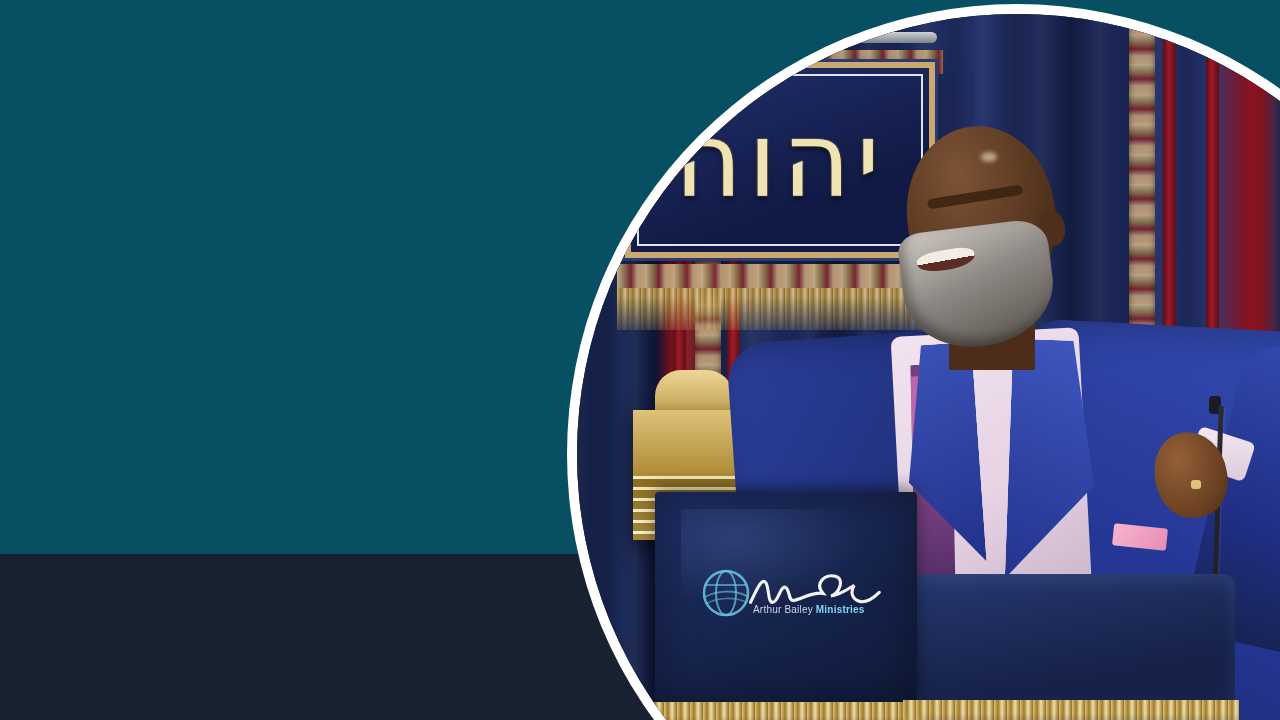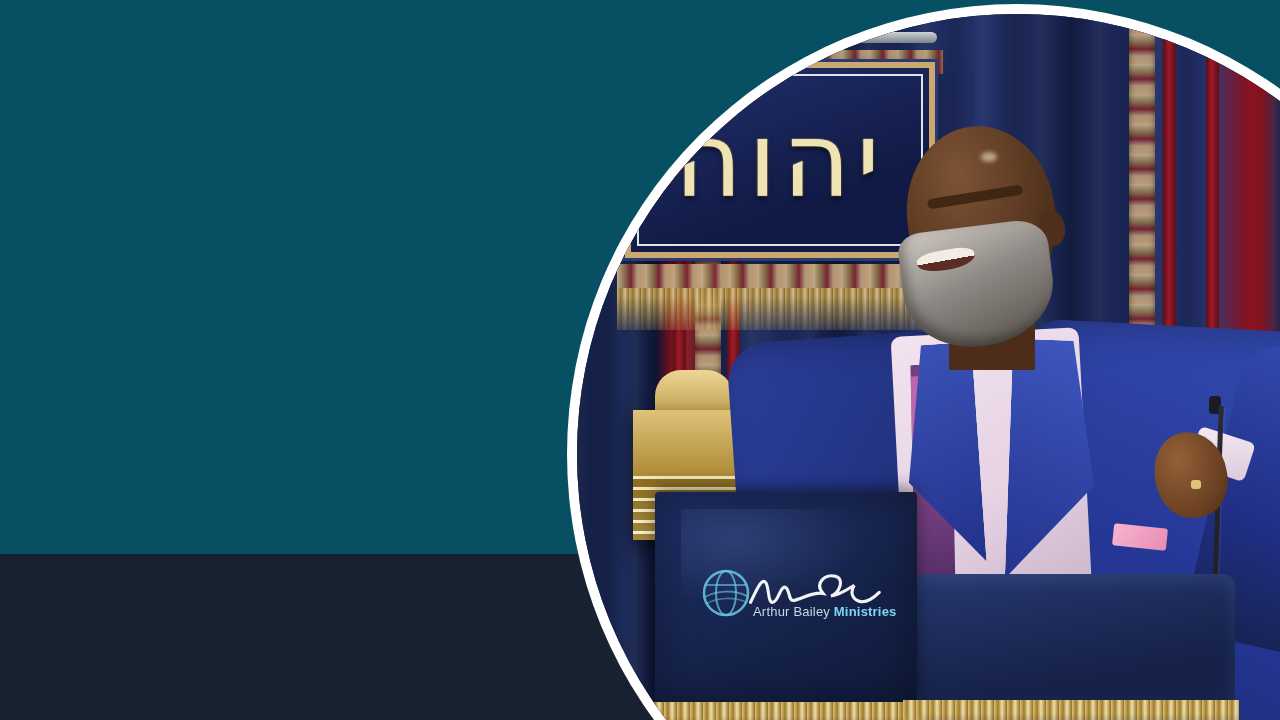--- a/index.html
+++ b/index.html
@@ -273,21 +273,21 @@
 
   
   .podium-logo{
     position:absolute; left:46px; top:74px; width:180px; height:64px;
     z-index:4;
   }
   .pl-globe{ position:absolute; left:0; top:2px; width:50px; height:50px; opacity:.95; }
   .pl-sig{ position:absolute; left:46px; top:0px; width:134px; height:52px; }
   .pl-text{
     position:absolute; left:52px; top:38px;
-    font-size:13px; letter-spacing:.2px; white-space:nowrap;
+    font-size:10px; letter-spacing:.2px; white-space:nowrap;
   }
   .pl-text .a{ color:#c9d6e4; }
   .pl-text .b{ color:#7fd6f2; font-weight:bold; }
 
   
   .speaker{ position:absolute; left:0; top:0; width:880px; height:880px; z-index:2; }
 
   .sp-head{
     position:absolute; left:330px; top:112px;
     width:148px; height:176px;

